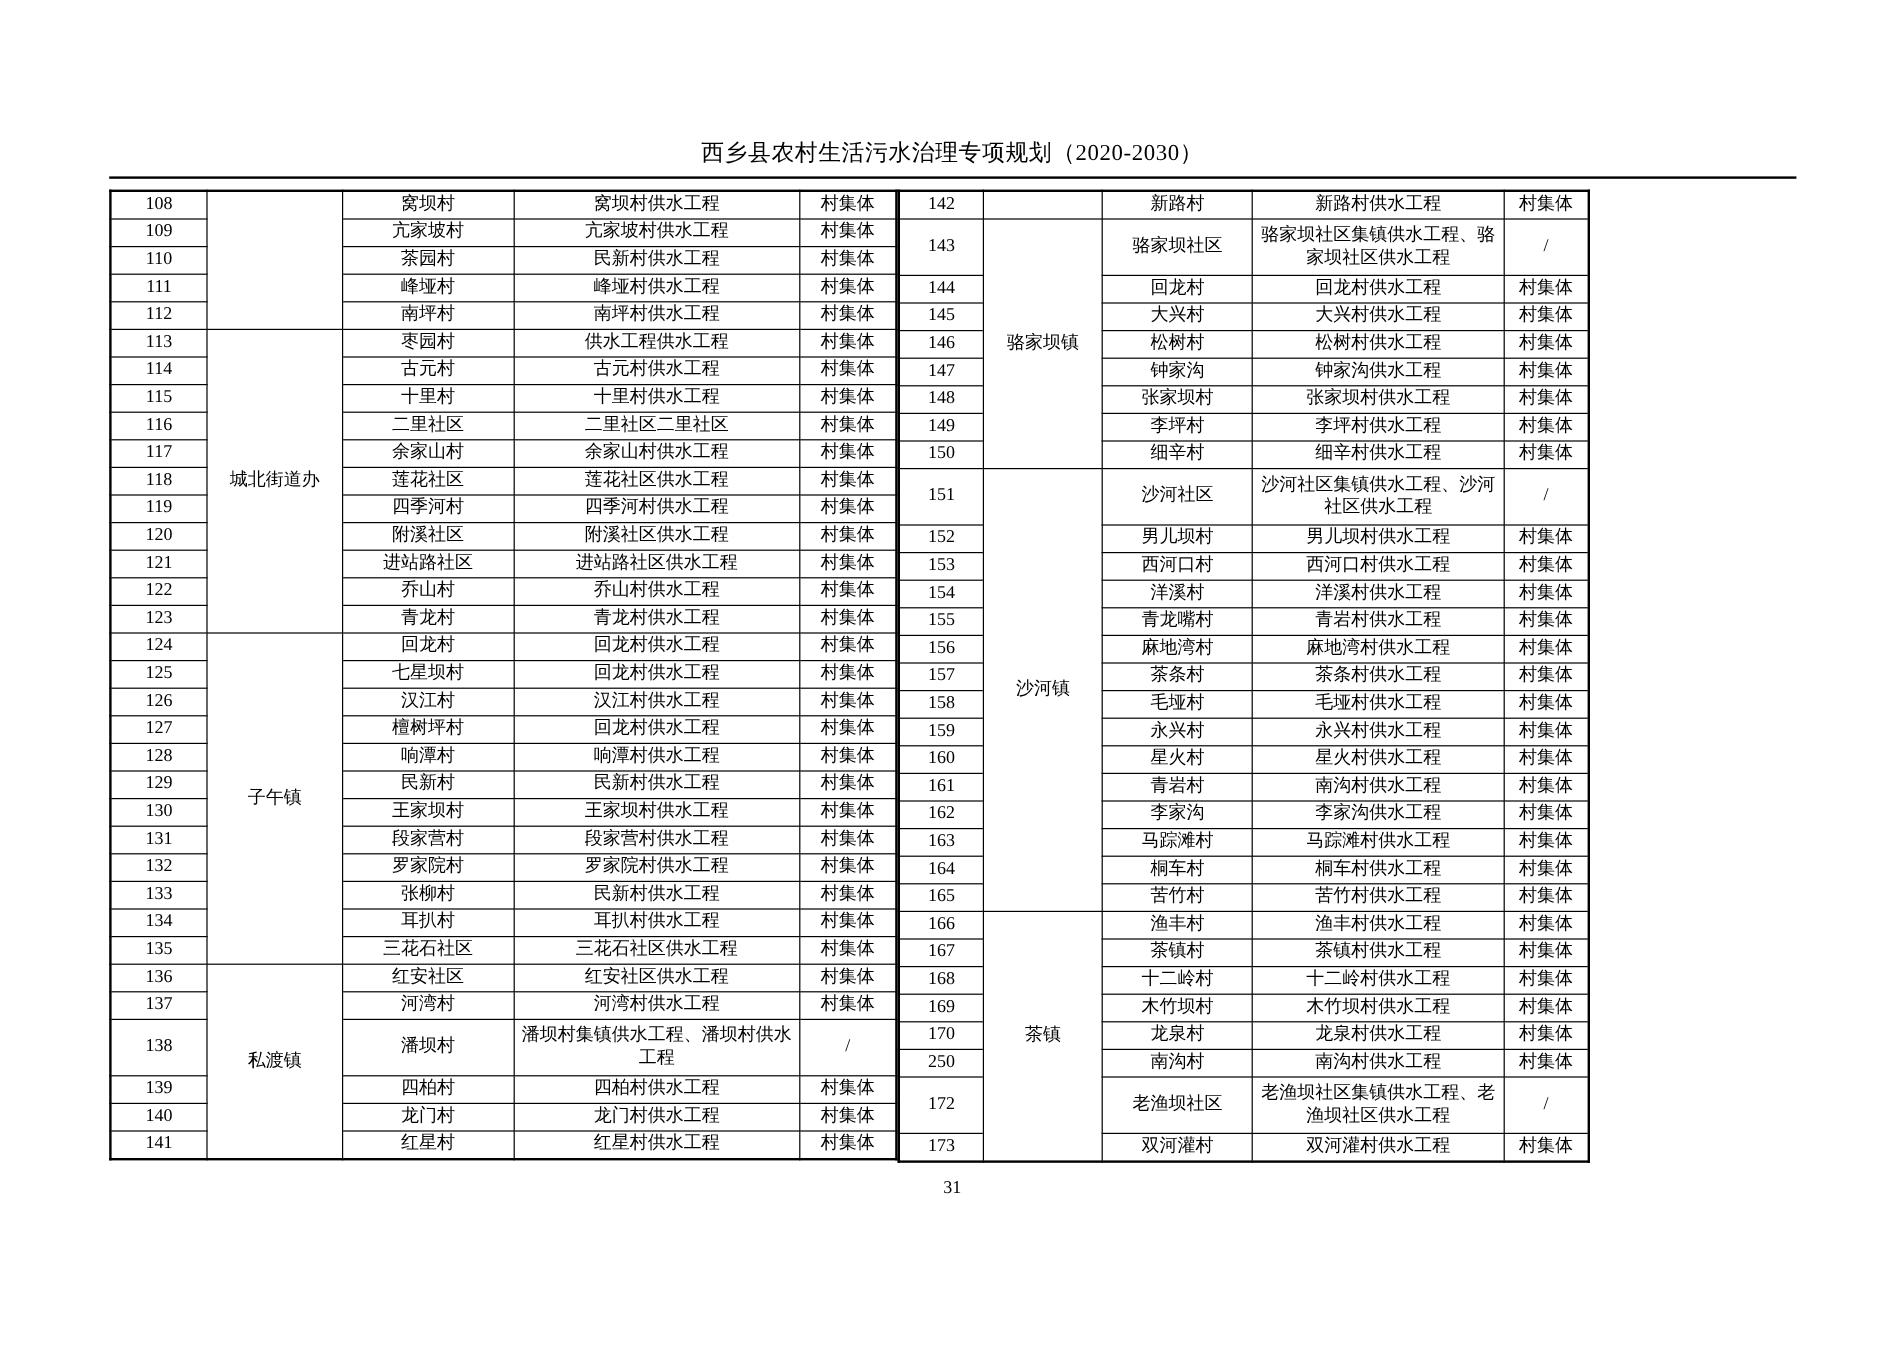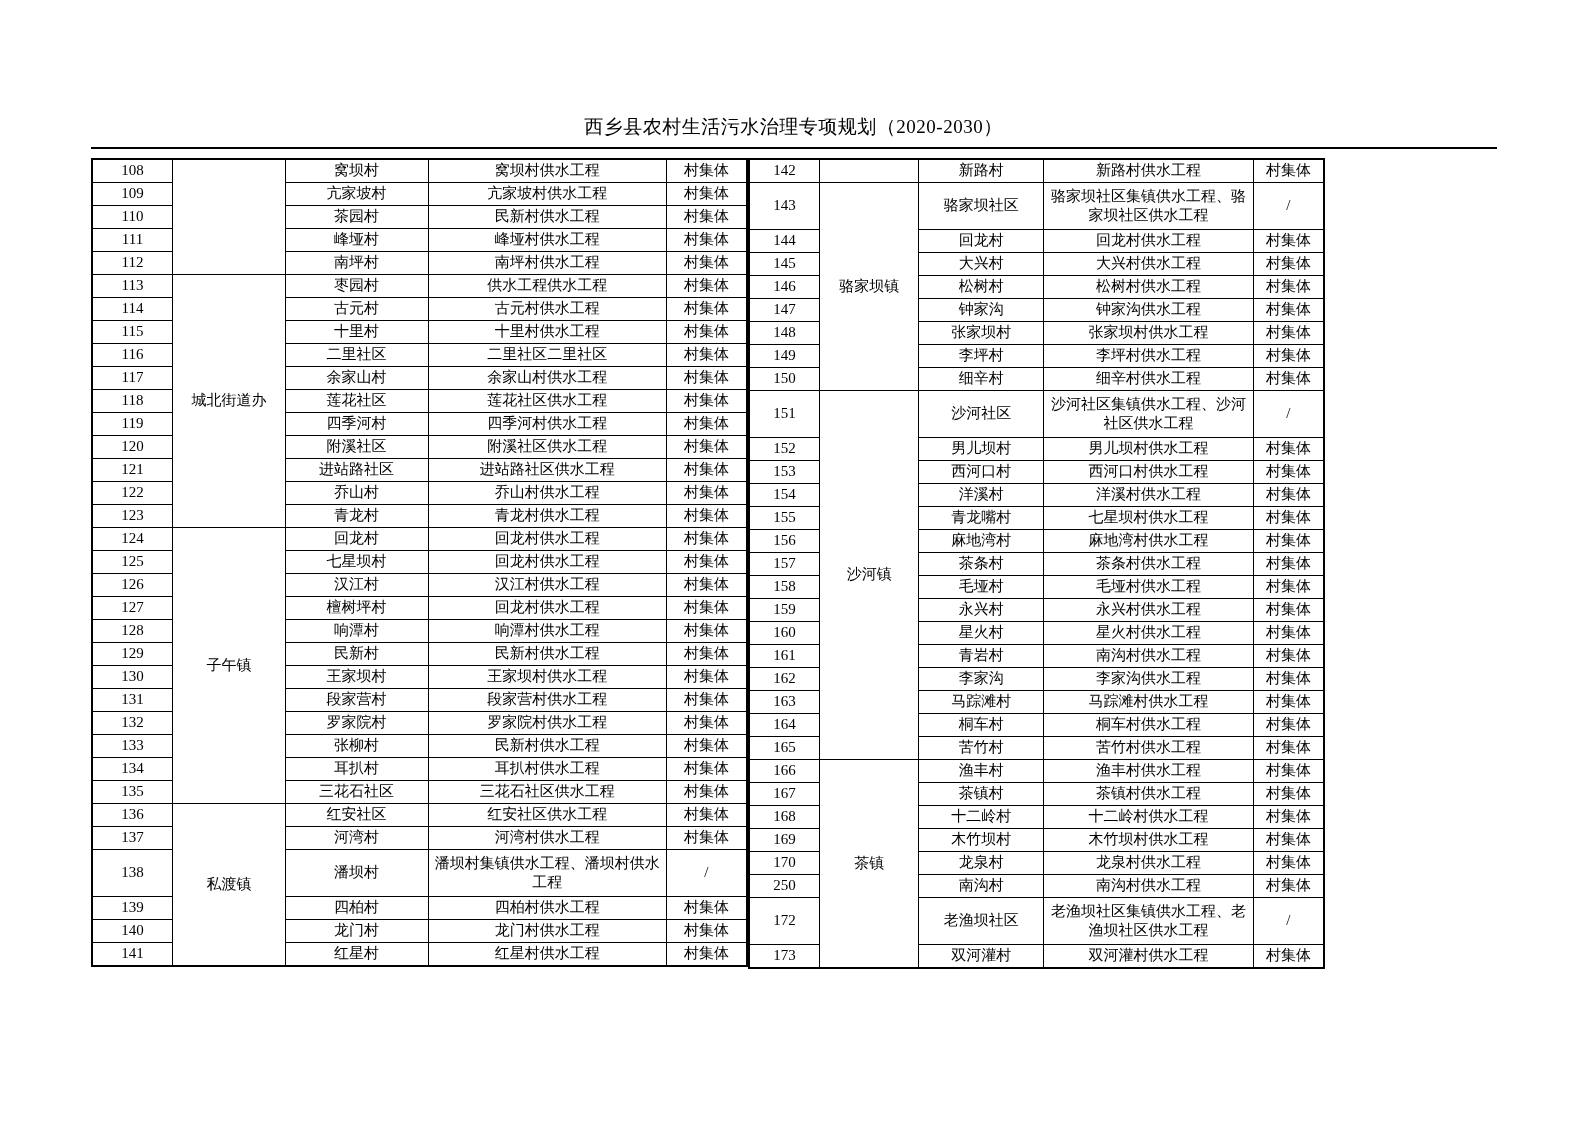--- a/index.html
+++ b/index.html
@@ -380,21 +380,21 @@
           </tr>
           <tr>
             <td>154</td>
             <td>洋溪村</td>
             <td>洋溪村供水工程</td>
             <td>村集体</td>
           </tr>
           <tr>
             <td>155</td>
             <td>青龙嘴村</td>
-            <td>七星坝村供水工程</td>
+            <td>青岩村供水工程</td>
             <td>村集体</td>
           </tr>
           <tr>
             <td>156</td>
             <td>麻地湾村</td>
             <td>麻地湾村供水工程</td>
             <td>村集体</td>
           </tr>
           <tr>
             <td>157</td>
@@ -496,14 +496,15 @@
           <tr>
             <td>173</td>
             <td>双河灌村</td>
             <td>双河灌村供水工程</td>
             <td>村集体</td>
           </tr>
         </tbody>
       </table>
   </div>
 
+  <div class="page-number">31</div>
 
 </div>
 
 </body></html>

